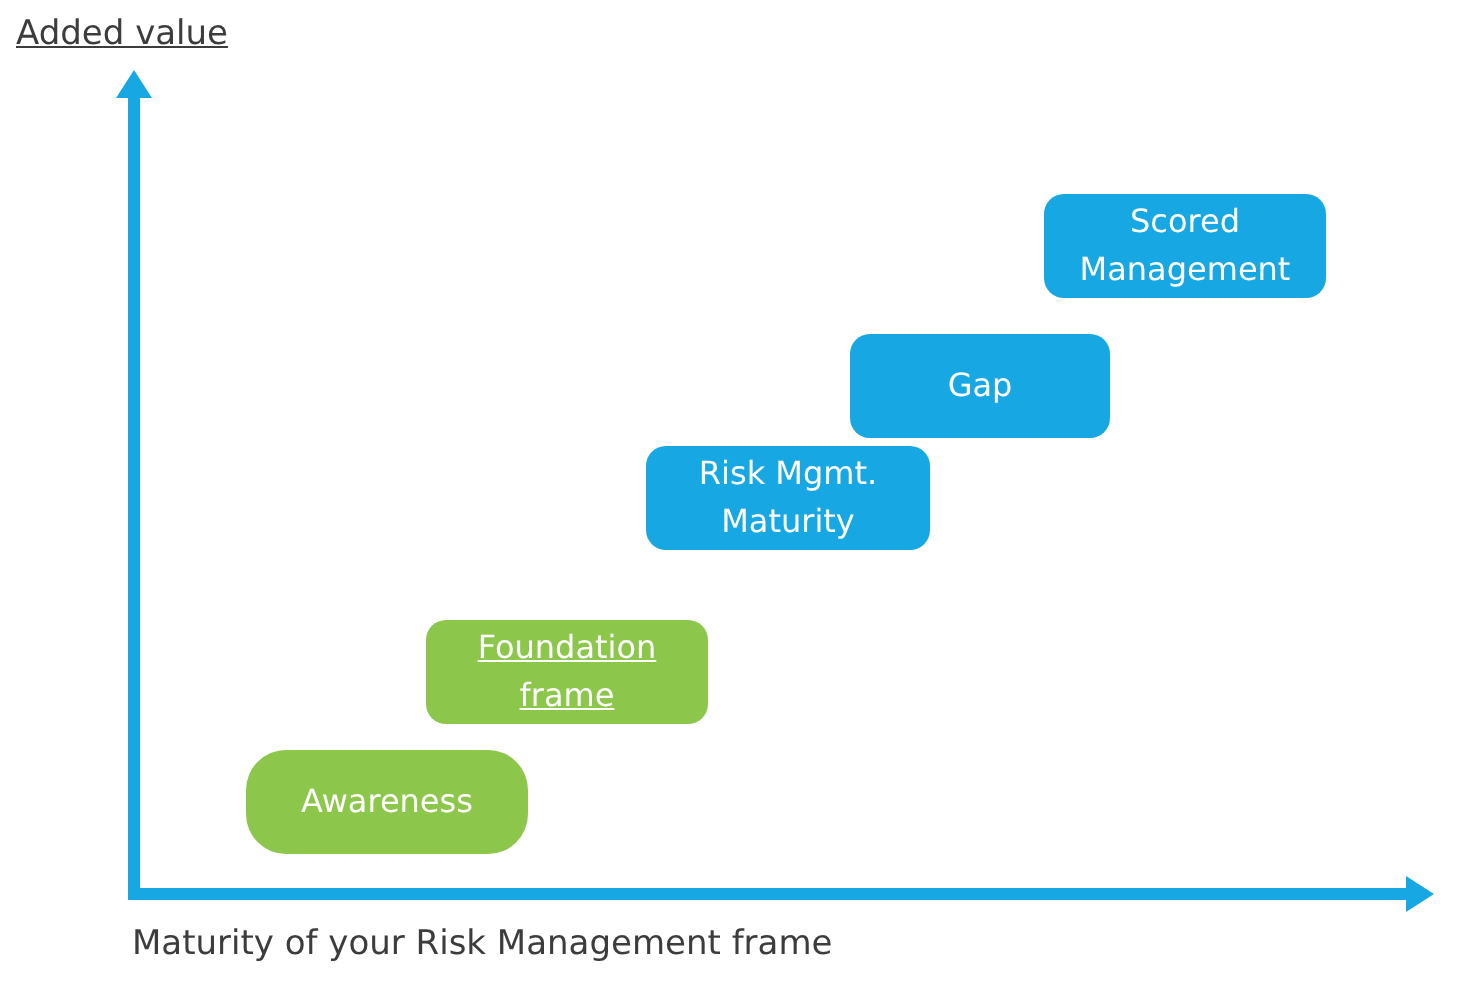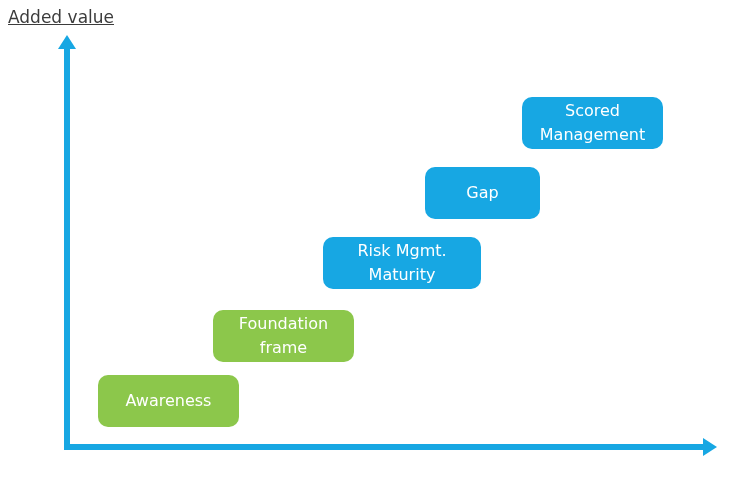--- a/index.html
+++ b/index.html
@@ -80,37 +80,38 @@
     display: flex;
     flex-direction: column;
     align-items: center;
     justify-content: center;
     text-align: center;
     font-size: 16px;
     line-height: 24px;
   }
   .step-green { background: #8CC74B; }
   .step-blue  { background: #17A7E3; }
-  .pos-1 { left: 98px; top: 375px; }
-  .pos-2 { left: 213px; top: 310px; }
-  .pos-3 { left: 323px; top: 237px; width: 158px; }
-  .pos-4 { left: 425px; top: 167px; width: 115px; }
+  .pos-1 { left: 123px; top: 375px; border-radius: 20px; }
+  .pos-2 { left: 213px; top: 310px; text-decoration: underline; }
+  .pos-3 { left: 323px; top: 223px; width: 142px; }
+  .pos-4 { left: 425px; top: 167px; width: 130px; }
   .pos-5 { left: 522px; top: 97px; }
 </style>
 </head>
 <body>
 
 <div class="canvas">
 
   <div class="y-axis-line"></div>
   <div class="y-axis-arrow"></div>
   <div class="x-axis-line"></div>
   <div class="x-axis-arrow"></div>
 
   <div class="y-axis-label">Added value</div>
+  <div class="x-axis-label">Maturity of your Risk Management frame</div>
 
   <div class="step-box step-green pos-1">
     <span>Awareness</span>
   </div>
 
   <div class="step-box step-green pos-2">
     <span>Foundation</span>
     <span>frame</span>
   </div>
 

